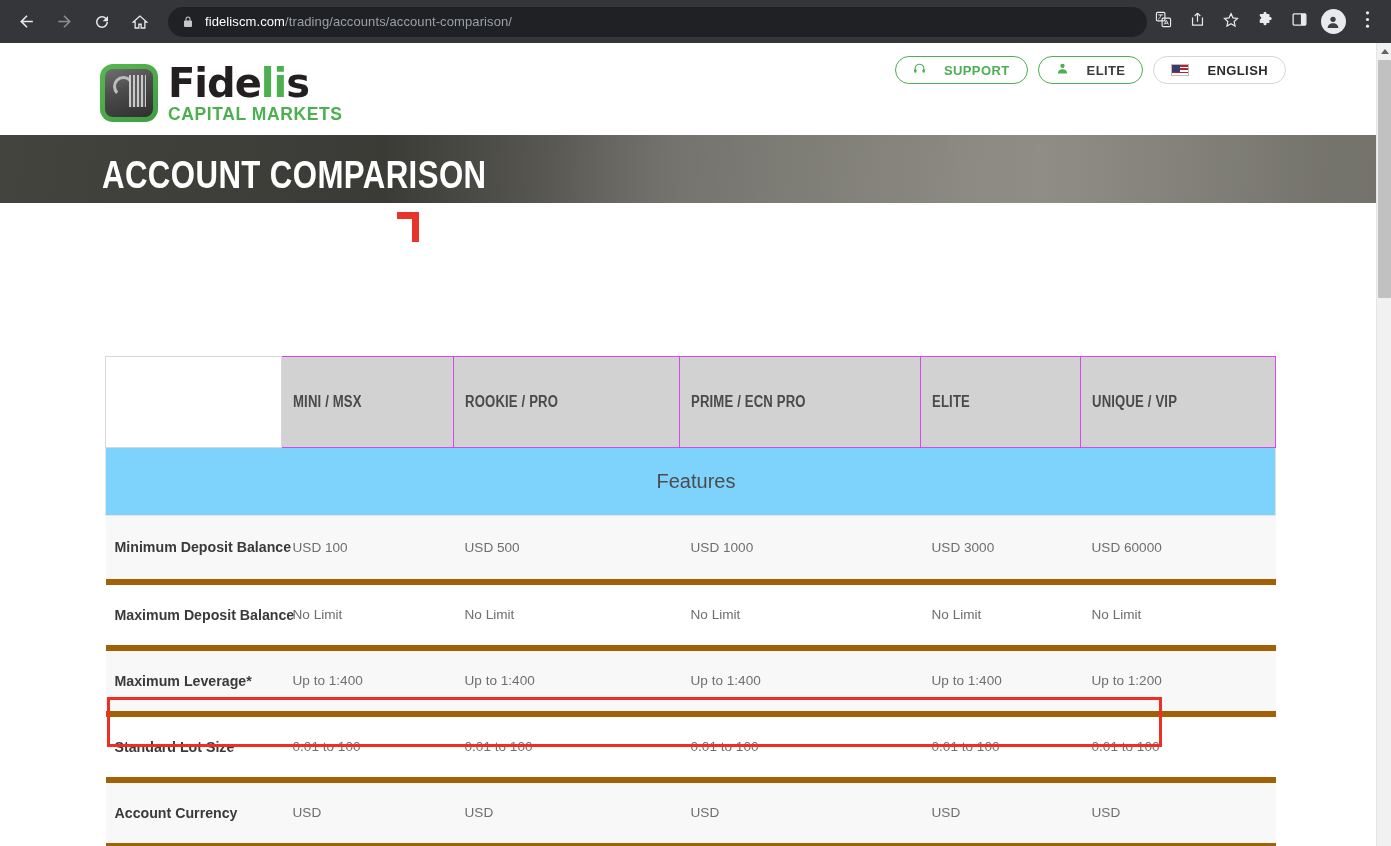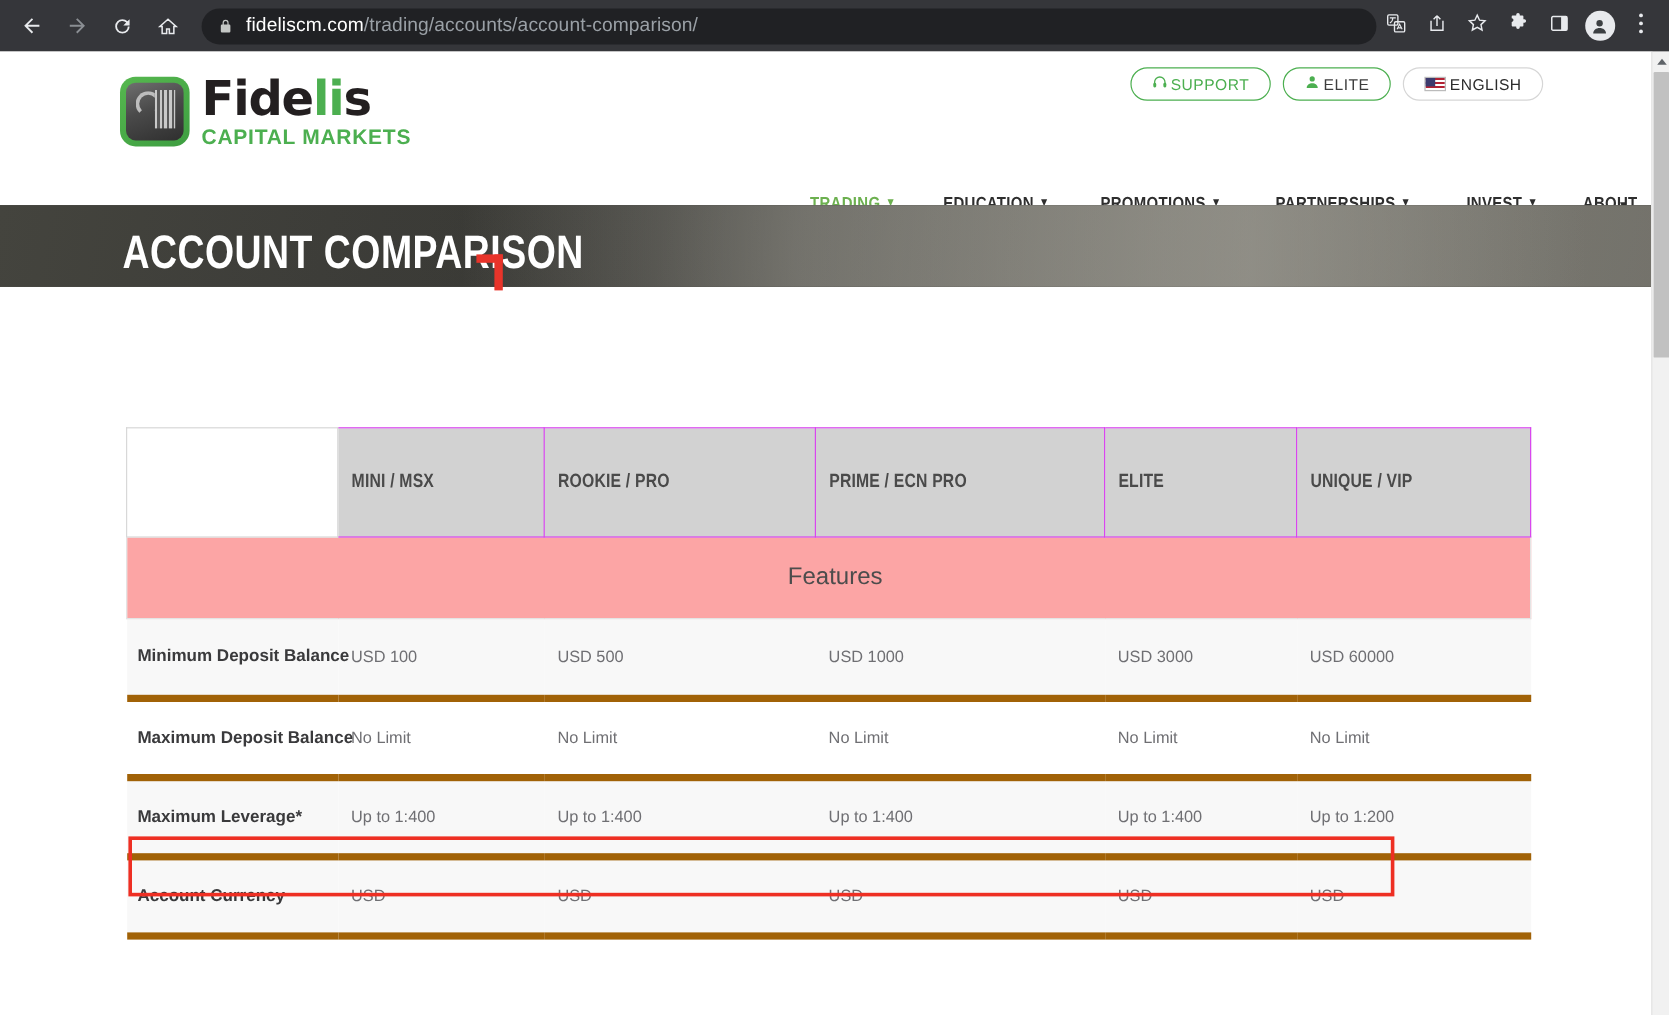--- a/index.html
+++ b/index.html
@@ -29,21 +29,21 @@
     height: 30px;
     flex: 1;
     max-width: 1092px;
     background: #202124;
     border-radius: 16px;
     display: flex; align-items: center;
     padding: 0 14px;
   }
   #omnibox .lock { margin-right: 11px; display: flex; align-items: center; }
   .url-text {
-    font-size: 16px;
+    font-size: 13px;
     color: #9aa0a6;
     white-space: nowrap;
     letter-spacing: 0.1px;
   }
   .url-text .host { color: #ffffff; }
   .chrome-right { display: flex; align-items: center; padding-right: 8px; gap: 2px; }
   .chrome-icon {
     width: 32px; height: 32px;
     display: flex; align-items: center; justify-content: center;
   }
@@ -58,21 +58,21 @@
     position: absolute;
     top: 43px; left: 0;
     width: 1376px; height: 803px;
     background: #ffffff;
     overflow: hidden;
   }
 
   
   #site-header {
     position: relative;
-    height: 128px;
+    height: 92px;
     background: #ffffff;
   }
   #logo {
     position: absolute;
     left: 100px; top: 20px;
     display: flex; align-items: center; gap: 10px;
   }
   #logo-mark {
     width: 58px; height: 58px;
     border-radius: 13px;
@@ -115,23 +115,23 @@
 
   
   #top-actions {
     position: absolute;
     right: 90px; top: 13px;
     display: flex; gap: 10px; align-items: center;
   }
   .pill {
     height: 28px;
     border-radius: 15px;
-    display: flex; align-items: center; gap: 3px;
+    display: flex; align-items: center; gap: 18px;
     padding: 0 17px;
-    font-size: 13px; font-weight: normal;
+    font-size: 13px; font-weight: bold;
     letter-spacing: 0.4px;
     background: #ffffff;
     white-space: nowrap;
   }
   .pill.support { border: 1.4px solid #4caf50; color: #4caf50; }
   .pill.login   { border: 1.4px solid #4caf50; color: #3d3d3d; }
   .pill.lang    { border: 1.4px solid #d6d6d6; color: #2b2b2b; }
   .flag {
     width: 18px; height: 12px;
     background:
@@ -225,21 +225,21 @@
     font-size: 16px;
     font-weight: bold;
     color: #4a4a4a;
     letter-spacing: 0.2px;
   }
   thead th span { display: inline-block; transform: scaleX(0.82); transform-origin: left center; }
   thead th.blank { background: #ffffff; border-color: #d8d8d8; }
 
   tr.section-row td {
     height: 68px;
-    background: #fca5a5;
+    background: #7dd3fc;
     border: 1px solid #e4e4e4;
     text-align: center;
     font-size: 20px;
     color: #4c4c4c;
     font-weight: normal;
   }
 
   tbody td {
     height: 66px;
     font-size: 13.6px;
@@ -517,20 +517,28 @@
 
         <tr class="odd">
           <td class="rowlabel">Maximum Leverage*</td>
           <td>Up to 1:400</td>
           <td>Up to 1:400</td>
           <td>Up to 1:400</td>
           <td>Up to 1:400</td>
           <td>Up to 1:200</td>
         </tr>
 
+        <tr class="even">
+          <td class="rowlabel">Standard Lot Size</td>
+          <td>0.01 to 100</td>
+          <td>0.01 to 100</td>
+          <td>0.01 to 100</td>
+          <td>0.01 to 100</td>
+          <td>0.01 to 100</td>
+        </tr>
 
         <tr class="odd">
           <td class="rowlabel">Account Currency</td>
           <td>USD</td>
           <td>USD</td>
           <td>USD</td>
           <td>USD</td>
           <td>USD</td>
         </tr>
       </tbody>

